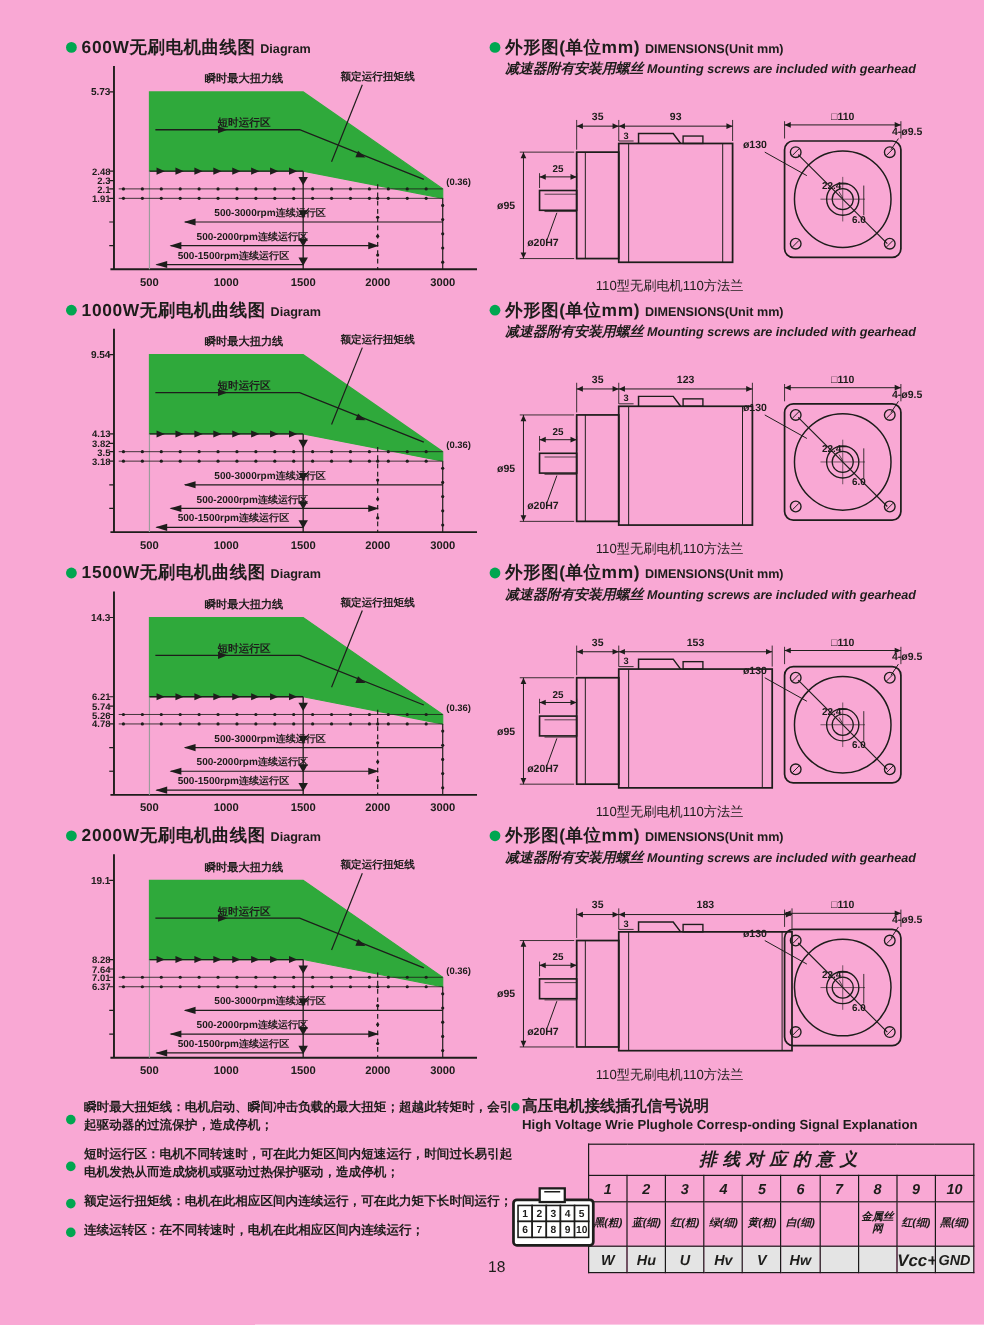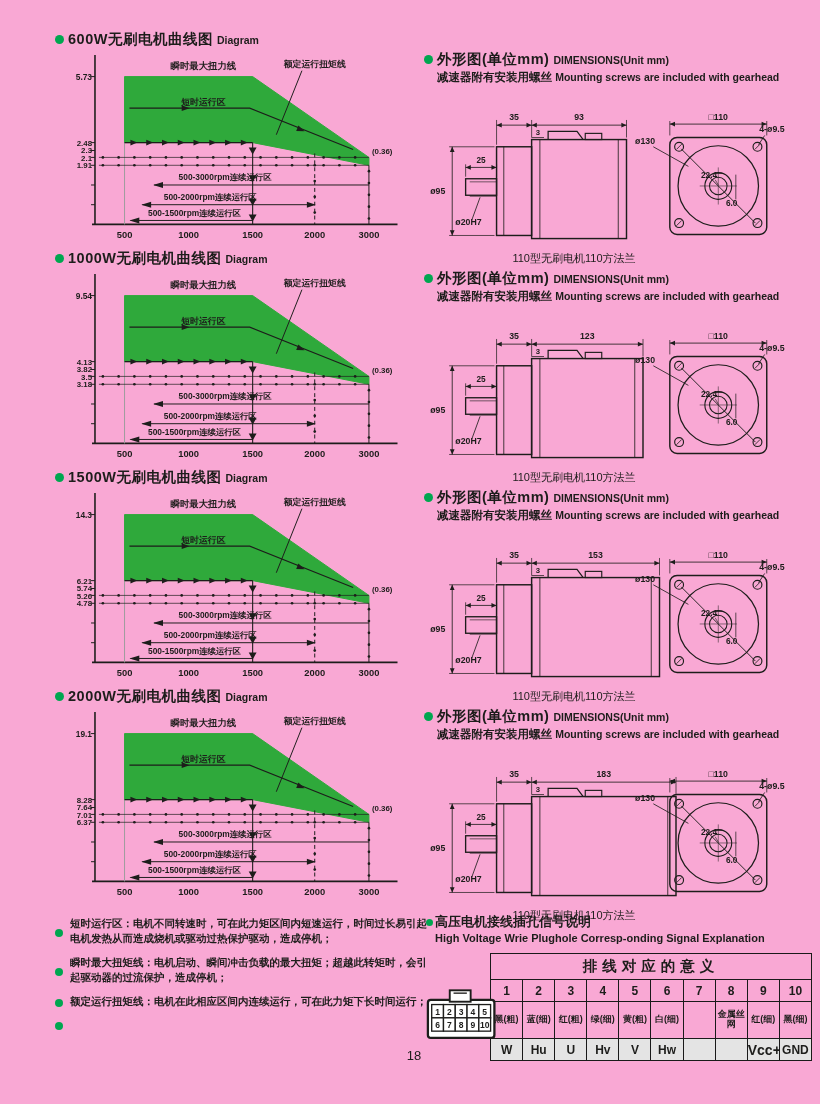--- a/index.html
+++ b/index.html
@@ -1,42 +1,42 @@
 <!DOCTYPE html>
 <html><head>
 <meta charset="utf-8">
 <style>
   html,body{margin:0;padding:0;background:#ffffff;}
   .page{position:relative;width:820px;height:1104px;background:#f9a8d4;overflow:hidden;
         font-family:"Liberation Sans",sans-serif;color:#1d1d1b;padding-left:24px;}
   .col-left{position:absolute;left:55px;top:30px;width:362px;}
-  .col-right{position:absolute;left:424px;top:30px;width:390px;margin-top:20px;}
+  .col-right{position:absolute;left:408px;top:30px;width:390px;}
   .chart-sec,.dim-sec{height:219px;}
   .sec-title{display:flex;align-items:baseline;gap:4px;white-space:nowrap;}
   .bullet{display:inline-block;width:9px;height:9px;border-radius:50%;background:#00a650;flex:0 0 auto;align-self:center;}
   .t-cn{font-size:14.5px;font-weight:bold;letter-spacing:.5px;}
   .t-en{font-size:10.5px;font-weight:bold;text-align:right;}
   .curve-chart{display:block;width:348px;height:203px;margin-top:0;}
-  .dim-title2{font-size:11.5px;font-weight:bold;margin:1px 0 0 13px;white-space:nowrap;}
+  .dim-title2{font-size:11.5px;font-weight:bold;margin:1px 0 0 13px;white-space:nowrap;font-style:italic;}
   .dim-title2 .en{font-size:10.5px;}
   .dim-svg{display:block;width:372px;height:165px;margin-top:3px;}
   .dim-caption{width:300px;text-align:center;font-size:11px;margin-top:-2px;
                font-family:Liberation Sans, sans-serif;}
   svg text{font-family:"Liberation Sans",sans-serif;}
   .notes{position:absolute;left:55px;top:916px;width:372px;}
   .note-item{display:flex;gap:7px;margin-bottom:9px;}
   .note-bullet{width:8px;height:8px;margin-top:4px;}
   .note-text{margin:0;font-size:10.5px;line-height:1.42;font-weight:bold;}
   .signal{position:absolute;left:426px;top:913px;width:390px;}
   .sig-head1{display:flex;gap:2px;font-size:13px;font-weight:bold;}
   .sig-head1 .bullet{width:7px;height:7px;}
   .sig-head2{font-size:11px;font-weight:bold;margin:1px 0 0 9px;}
   .sig-table{border-collapse:collapse;table-layout:fixed;width:322px;margin:9px 0 0 64px;}
   .sig-table td{border:1.6px solid #1a1a1a;text-align:center;vertical-align:middle;
-                padding:0;overflow:hidden;}
+                padding:0;overflow:hidden;font-style:italic;}
   .sig-table .title-row td{height:25px;font-size:14.5px;font-weight:bold;letter-spacing:5px;}
   .sig-table .pin-row td{height:21px;font-size:12px;font-weight:bold;}
   .sig-table .color-row td{height:36px;font-size:11px;font-weight:bold;line-height:1.1;}
   .sig-table .color-row td.small{font-size:9px;margin-top:44px;}
   .sig-table .signal-row td{height:21px;font-size:12px;font-weight:bold;background:#e4e4e4;}
   .sig-table .signal-row td.small{font-size:14px;}
   .connector{position:absolute;left:0;top:74px;width:76px;height:56px;}
   .pagenum{position:absolute;left:4px;top:1048px;width:820px;text-align:center;
            font-size:13px;color:#1d1d1b;}
 </style>
@@ -795,32 +795,33 @@
           <text x="298" y="114" font-size="8" text-anchor="middle" font-weight="bold" fill="#1d1d1b">6.0</text>
           <line x1="302" y1="84" x2="302" y2="108" stroke="#1d1d1b" stroke-width="0.7"></line>
         </svg>
       <div class="dim-caption">110型无刷电机110方法兰</div>
     </section>
   </div>
 
   <div class="notes">
     <div class="note-item">
       <span class="bullet note-bullet" style="background: rgb(0, 166, 80);"></span>
-      <p class="note-text"><span>短时运行区</span><span>：电机不同转速时，可在此力矩区间内短速运行，时间过长易引起电机发热从而造成烧机或驱动过热保护驱动，造成停机；</span></p>
+      <p class="note-text"><span>瞬时最大扭矩线</span><span>：电机启动、瞬间冲击负载的最大扭矩；超越此转矩时，会引起驱动器的过流保护，造成停机；</span></p>
     </div>
     <div class="note-item">
       <span class="bullet note-bullet" style="background: rgb(0, 166, 80);"></span>
-      <p class="note-text"><span>瞬时最大扭矩线</span><span>：电机启动、瞬间冲击负载的最大扭矩；超越此转矩时，会引起驱动器的过流保护，造成停机；</span></p>
+      <p class="note-text"><span>短时运行区</span><span>：电机不同转速时，可在此力矩区间内短速运行，时间过长易引起电机发热从而造成烧机或驱动过热保护驱动，造成停机；</span></p>
     </div>
     <div class="note-item">
       <span class="bullet note-bullet" style="background: rgb(0, 166, 80);"></span>
       <p class="note-text"><span>额定运行扭矩线</span><span>：电机在此相应区间内连续运行，可在此力矩下长时间运行；</span></p>
     </div>
     <div class="note-item">
       <span class="bullet note-bullet" style="background: rgb(0, 166, 80);"></span>
+      <p class="note-text"><span>连续运转区</span><span>：在不同转速时，电机在此相应区间内连续运行；</span></p>
     </div>
   </div>
 
   <div class="signal">
     <div class="sig-head1">
       <span class="bullet" style="background: rgb(0, 166, 80);"></span>
       <span>高压电机接线插孔信号说明</span>
     </div>
     <div class="sig-head2">High Voltage Wrie Plughole Corresp-onding Signal Explanation</div>
     <svg class="connector" viewBox="0 0 80 58">

